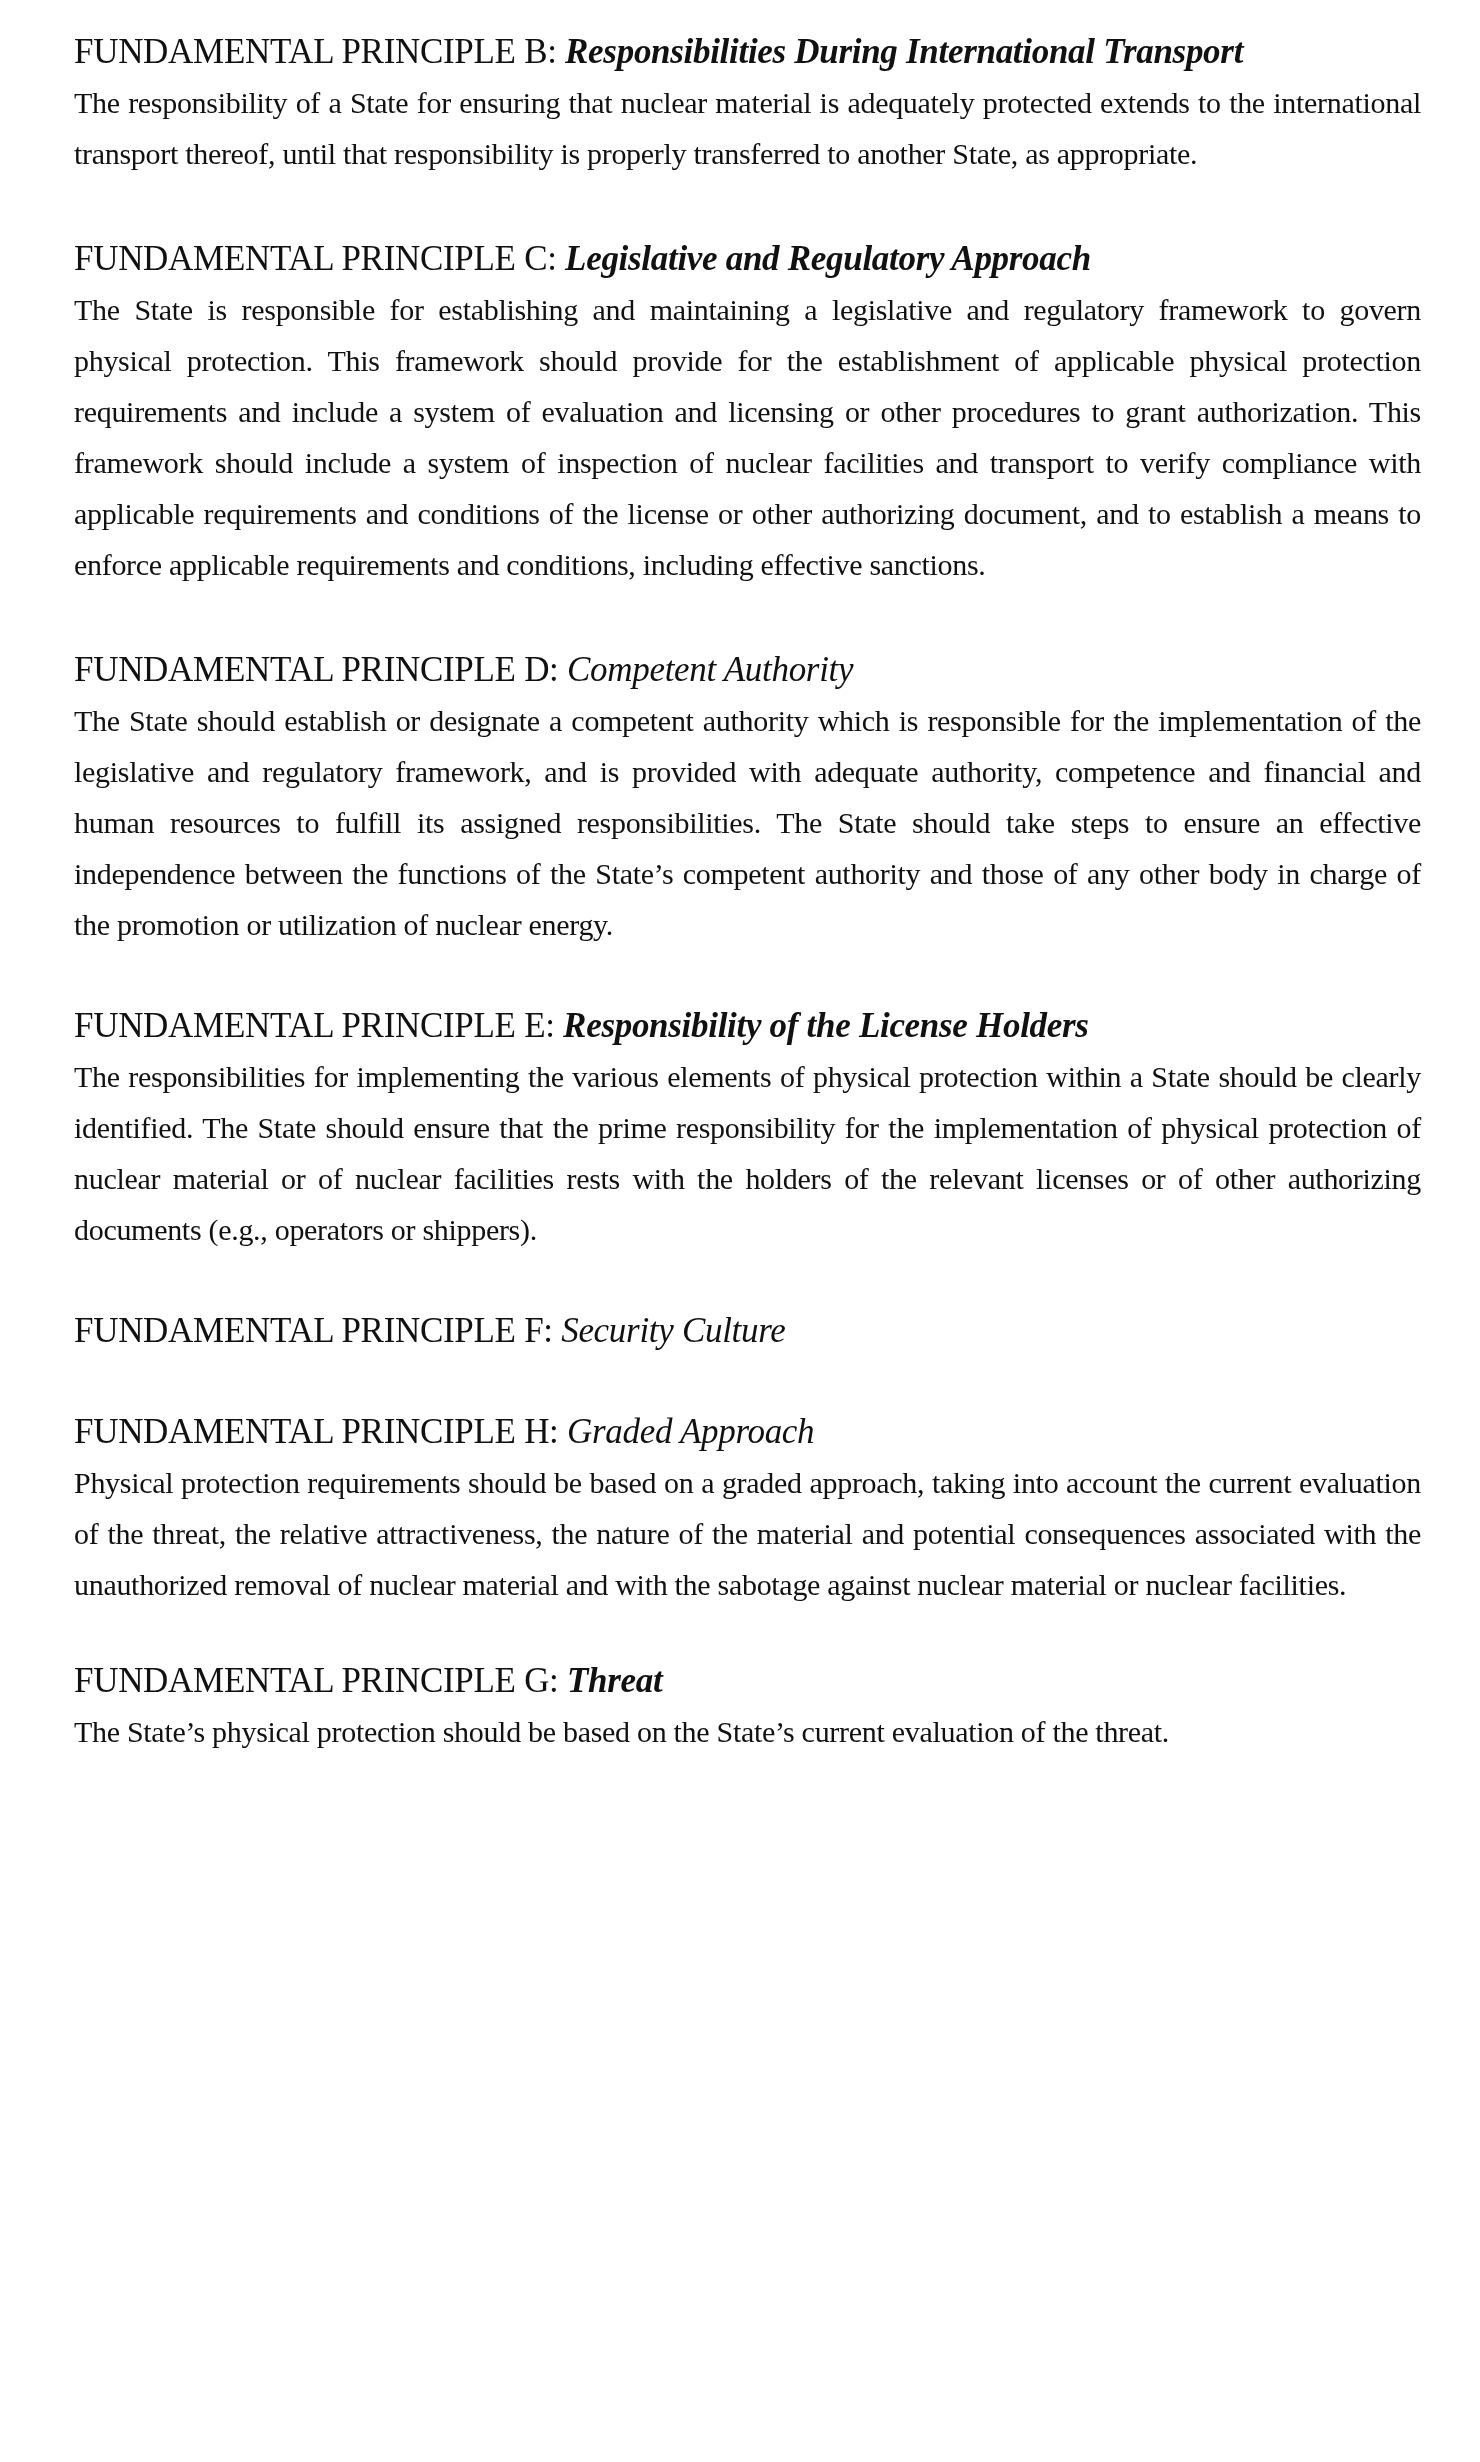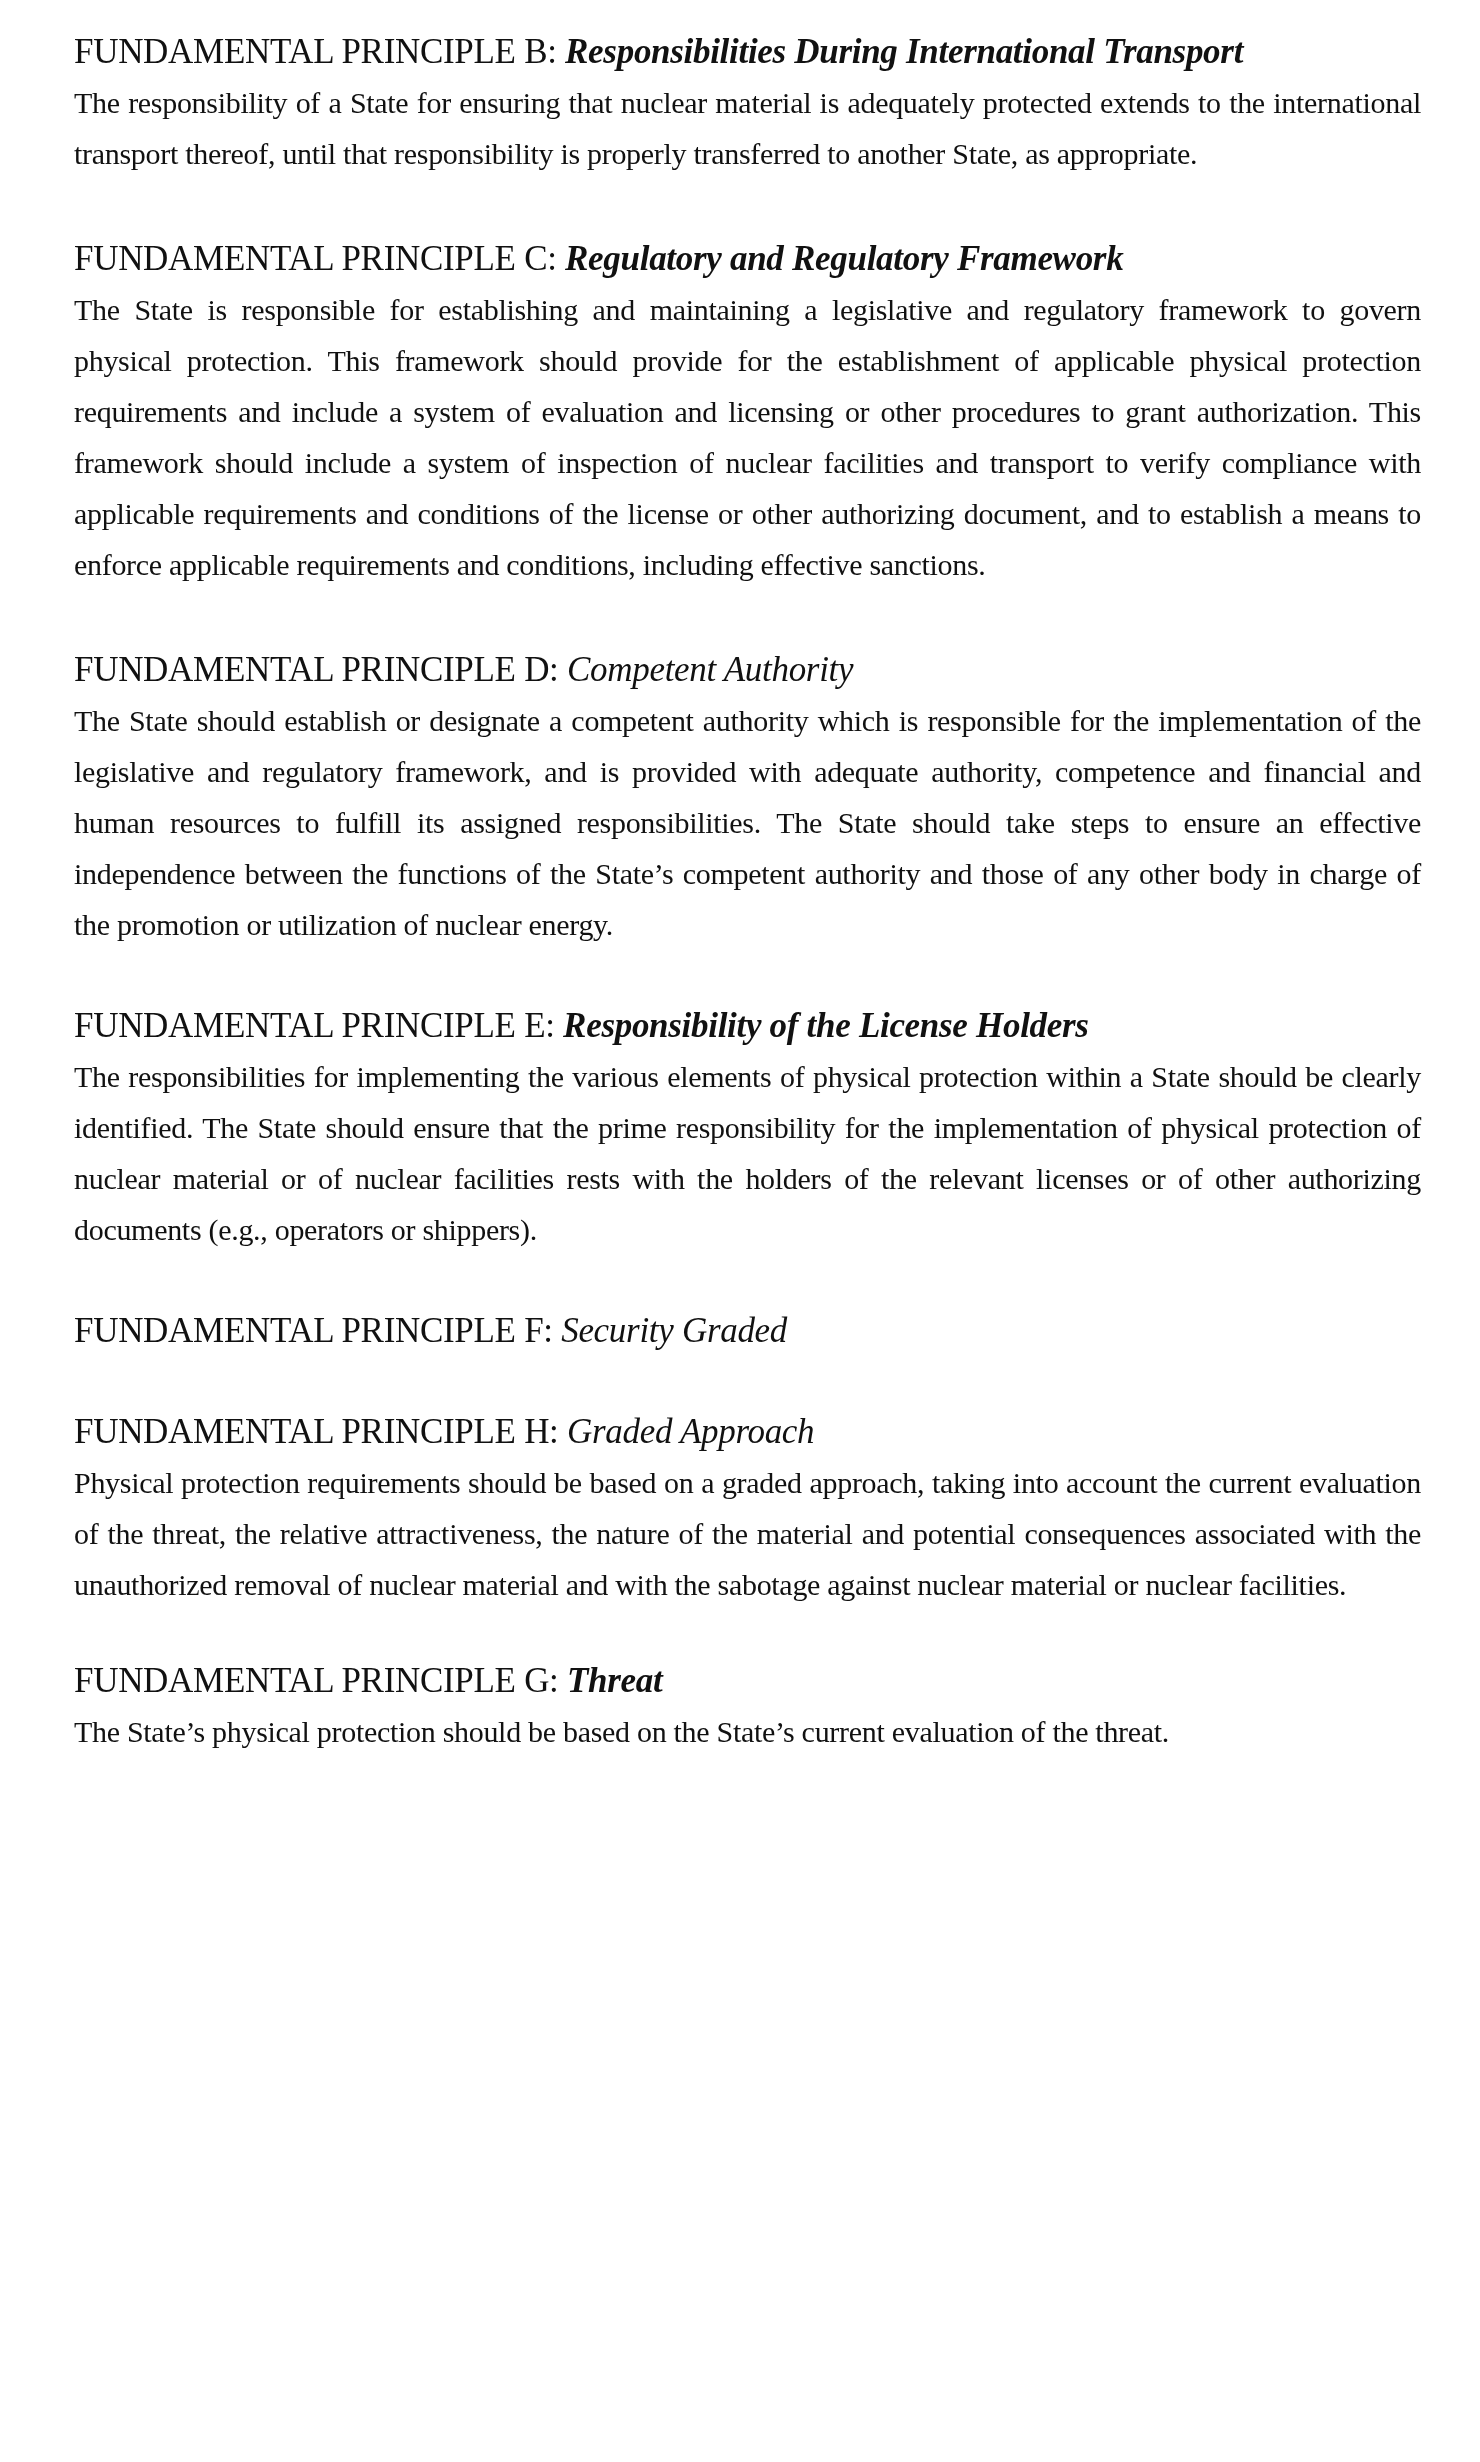--- a/index.html
+++ b/index.html
@@ -63,21 +63,21 @@
     <p class="heading">
       <span class="label">FUNDAMENTAL PRINCIPLE B:</span>
       <span class="title">Responsibilities During International Transport</span>
     </p>
     <p class="body-text">The responsibility of a State for ensuring that nuclear material is adequately protected extends to the international transport thereof, until that responsibility is properly transferred to another State, as appropriate.</p>
   </section>
 
   <section class="principle p-c">
     <p class="heading">
       <span class="label">FUNDAMENTAL PRINCIPLE C:</span>
-      <span class="title">Regulatory and Regulatory Framework</span>
+      <span class="title">Legislative and Regulatory Approach</span>
     </p>
     <p class="body-text">The State is responsible for establishing and maintaining a legislative and regulatory framework to govern physical protection. This framework should provide for the establishment of applicable physical protection requirements and include a system of evaluation and licensing or other procedures to grant authorization. This framework should include a system of inspection of nuclear facilities and transport to verify compliance with applicable requirements and conditions of the license or other authorizing document, and to establish a means to enforce applicable requirements and conditions, including effective sanctions.</p>
   </section>
 
   <section class="principle p-d">
     <p class="heading plain-title">
       <span class="label">FUNDAMENTAL PRINCIPLE D:</span>
       <span class="title">Competent Authority</span>
     </p>
     <p class="body-text">The State should establish or designate a competent authority which is responsible for the implementation of the legislative and regulatory framework, and is provided with adequate authority, competence and financial and human resources to fulfill its assigned responsibilities. The State should take steps to ensure an effective independence between the functions of the State’s competent authority and those of any other body in charge of the promotion or utilization of nuclear energy.</p>
@@ -87,21 +87,21 @@
     <p class="heading">
       <span class="label">FUNDAMENTAL PRINCIPLE E:</span>
       <span class="title">Responsibility of the License Holders</span>
     </p>
     <p class="body-text">The responsibilities for implementing the various elements of physical protection within a State should be clearly identified. The State should ensure that the prime responsibility for the implementation of physical protection of nuclear material or of nuclear facilities rests with the holders of the relevant licenses or of other authorizing documents (e.g., operators or shippers).</p>
   </section>
 
   <section class="principle p-f">
     <p class="heading plain-title">
       <span class="label">FUNDAMENTAL PRINCIPLE F:</span>
-      <span class="title">Security Graded</span>
+      <span class="title">Security Culture</span>
     </p>
   </section>
 
   <section class="principle p-h">
     <p class="heading plain-title">
       <span class="label">FUNDAMENTAL PRINCIPLE H:</span>
       <span class="title">Graded Approach</span>
     </p>
     <p class="body-text">Physical protection requirements should be based on a graded approach, taking into account the current evaluation of the threat, the relative attractiveness, the nature of the material and potential consequences associated with the unauthorized removal of nuclear material and with the sabotage against nuclear material or nuclear facilities.</p>
   </section>

